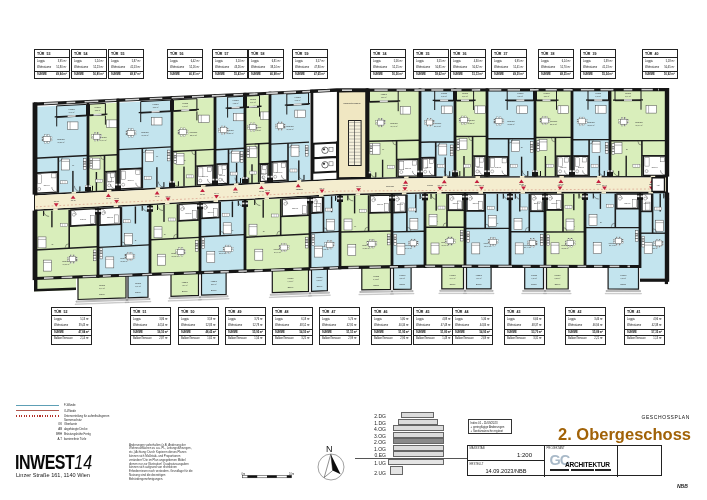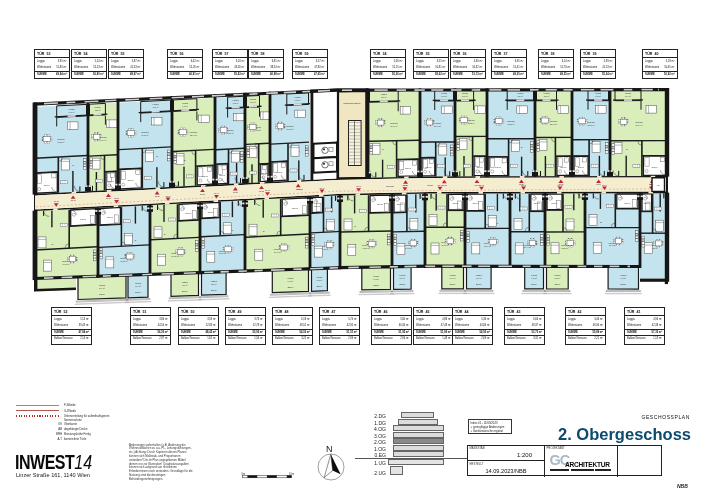--- a/index.html
+++ b/index.html
@@ -2914,21 +2914,21 @@
 <div style="position:absolute;left:355px;top:457.5px;width:113px;height:0.7px;background:#555"></div>
 
 <div style="position:absolute;left:366px;top:460px;width:20px;text-align:right;font-size:5px;color:#222">1.UG</div>
 <div style="position:absolute;left:388px;top:458.8px;width:55.5px;height:6.6px;background:#e4e4e4;border:0.4px solid #666"></div>
 
 <div style="position:absolute;left:366px;top:469.5px;width:20px;text-align:right;font-size:5px;color:#222">2.UG</div>
 <div style="position:absolute;left:390px;top:465.8px;width:13px;height:9px;background:#e4e4e4;border:0.4px solid #666"></div>
 
 <div style="position:absolute;left:540px;top:413.5px;width:150px;text-align:right;font-size:5px;letter-spacing:0.6px;color:#111">GESCHOSSPLAN</div>
 
-<div style="position:absolute;left:440px;top:425px;width:251px;text-align:right;font-size:16.5px;font-weight:bold;color:#0c4a6e">2. Obergeschoss</div>
+<div style="position:absolute;left:440px;top:425px;width:251px;text-align:right;font-size:16.5px;font-weight:bold;color:#a16207">2. Obergeschoss</div>
 
 <div style="position:absolute;left:468px;top:418.5px;width:44px;height:15px;border:0.6px solid #333;font-size:2.8px;color:#222;padding:1px 1.5px;line-height:1.45">Index 01 - 11/09/2023<br>+ geringfügige Änderungen<br>+ Sanitärwünsche ergänzt</div>
 
 <div style="position:absolute;left:467px;top:444.5px;width:195px;height:31px;border:0.8px solid #222;background:#fff">
 
  <div style="position:absolute;left:0;top:0;width:77px;height:15.5px;border-right:0.6px solid #222;border-bottom:0.6px solid #222">
   <div style="font-size:2.8px;color:#333;padding:0.8px 1.5px">MASSSTAB</div>
   <div style="font-size:6px;color:#111;text-align:right;padding-right:12px;margin-top:1px">1:200</div>
  </div>
 

